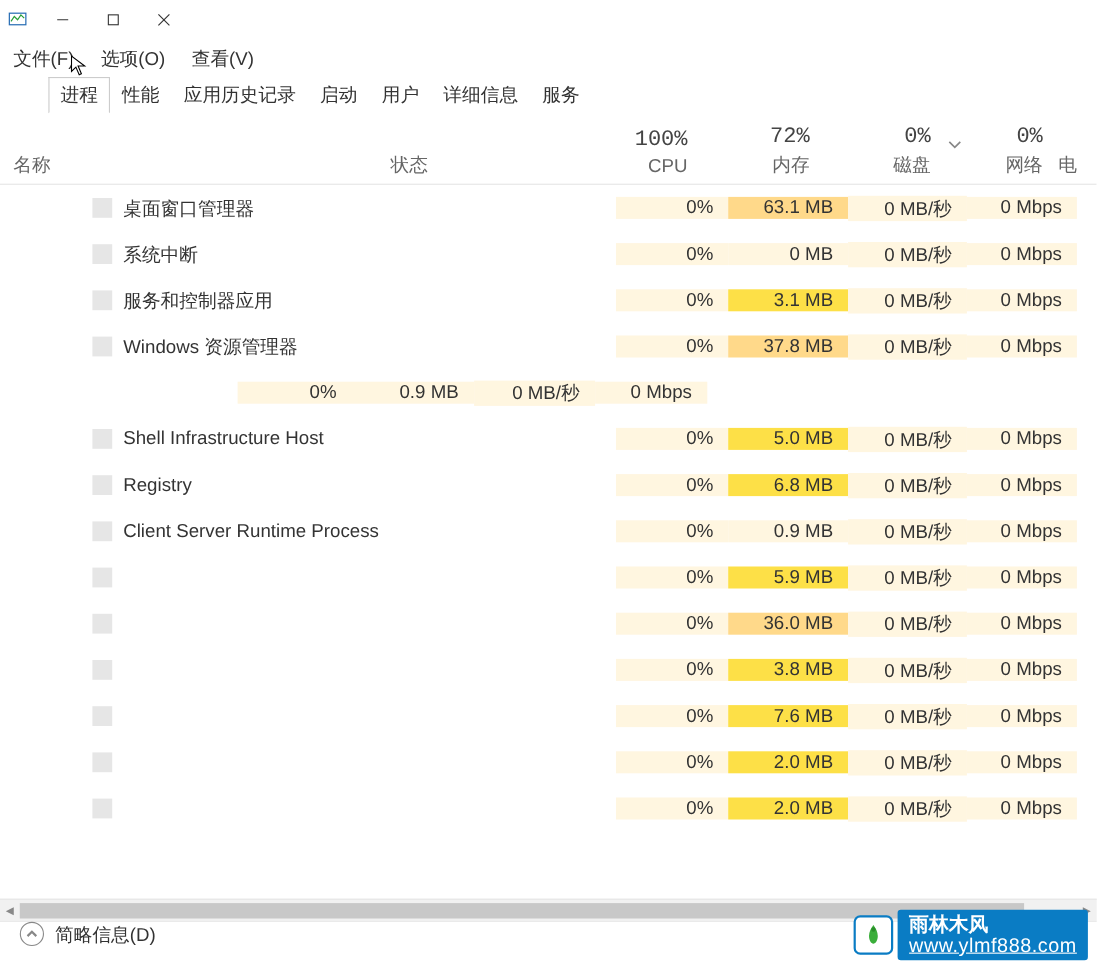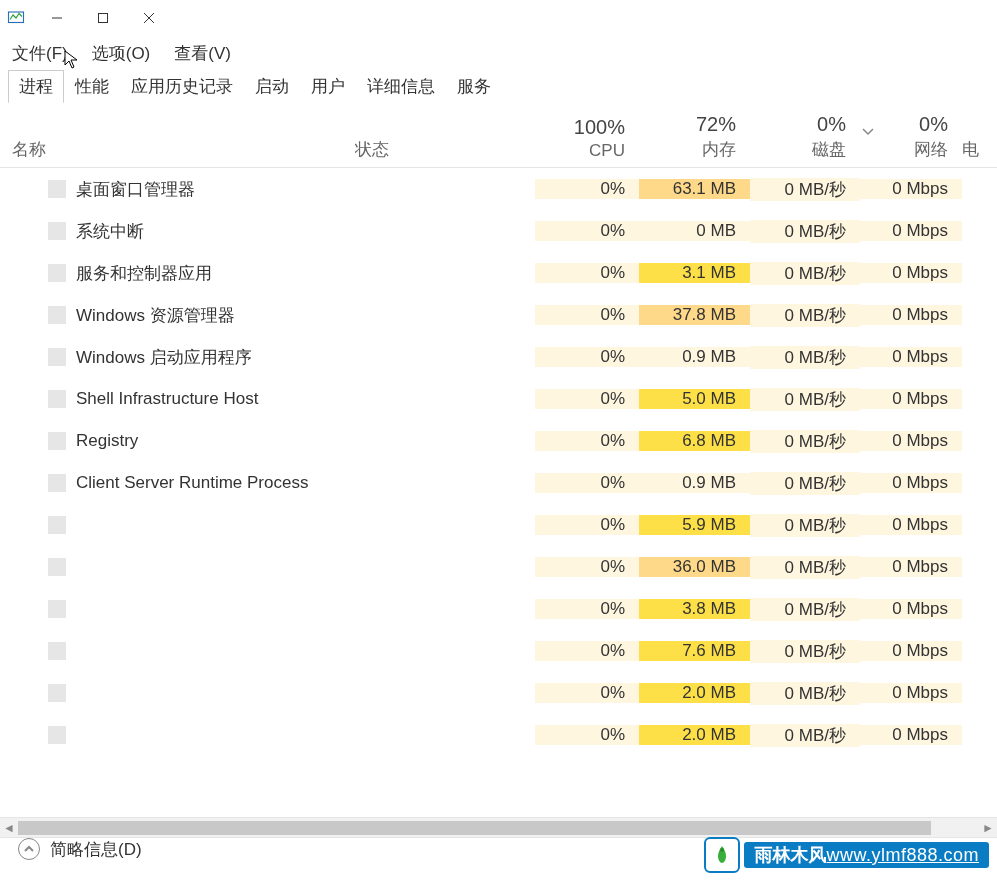--- a/index.html
+++ b/index.html
@@ -14,59 +14,59 @@
 .win-controls .ctrl svg { width: 12px; height: 12px; }
 
 .menubar { height: 34px; display: flex; align-items: center; padding-left: 4px; font-size: 17px; color: #333; position: relative; }
 .menubar .menu-item { padding: 4px 12px; }
 .menubar .menu-item.first { padding-left: 8px; }
 .cursor { position: absolute; left: 64px; top: 14px; }
 .cursor svg { width: 16px; height: 20px; }
 
 .tabs { height: 34px; display: flex; align-items: center; padding-left: 8px; font-size: 17px; color: #333; border-bottom: 1px solid transparent; }
 .tabs .tab { padding: 4px 10px; border: 1px solid transparent; }
-.tabs .tab.active { border: 1px solid #ccc; border-bottom: 1px solid #fff; background: #fff; }
+.tabs .tab.active { border: 1px solid #ccc; border-bottom: 1px solid #fff; background: #fff; margin-left: 36px; }
 
 .table-wrap { height: calc(100% - 36px - 34px - 34px - 20px - 50px); overflow: hidden; }
 .header-row { display: flex; height: 64px; border-bottom: 1px solid #e5e5e5; font-size: 17px; color: #666; align-items: flex-end; padding-bottom: 6px; }
 .col { position: relative; }
 .col.name { width: 355px; padding-left: 12px; display: flex; align-items: flex-end; }
 .col.status { width: 180px; text-align: left; display: flex; align-items: flex-end; }
 .col.cpu { width: 104px; text-align: right; padding-right: 14px; }
 .col.mem { width: 111px; text-align: right; padding-right: 14px; }
 .col.disk { width: 110px; text-align: right; padding-right: 14px; }
 .col.net { width: 102px; text-align: right; padding-right: 14px; }
 .col.extra { width: 18px; }
-.header-row .col .pct { color: #444; font-size: 20px; display: block; margin-bottom: 2px; }
+.header-row .col .pct { color: #444; font-size: 20px; display: block; margin-bottom: 2px; font-family: Liberation Mono, monospace; }
 .header-row .col .lbl { color: #666; }
 .chevron-dn { position: absolute; right: -15px; top: 10px; }
 .chevron-dn svg { width: 14px; height: 14px; stroke: #888; fill: none; stroke-width: 1.5; }
 
-.rows { overflow-y: auto; height: calc(100% - 64px); }
+.rows { overflow-y: auto; height: calc(100% - 64px); padding-left: 36px; }
 .row { display: flex; height: 42px; align-items: center; font-size: 17px; color: #333; }
 .row .col.name { display: flex; align-items: center; gap: 10px; padding-left: 48px; }
 .row .proc-icon { width: 18px; height: 18px; background: #e6e6e6; flex-shrink: 0; }
 .row .col.cpu, .row .col.mem, .row .col.disk, .row .col.net { color: #333; }
 .cell-heat-low { background: #fff6e0; }
 .cell-heat-med { background: #fde047; }
 .cell-heat-high { background: #ffd98a; }
 
 .hscroll { height: 20px; background: #f1f1f1; display: flex; align-items: center; border-top: 1px solid #e5e5e5; }
 .hscroll .arrow { width: 18px; height: 18px; display: flex; align-items: center; justify-content: center; color: #888; font-size: 12px; }
 .hscroll .track { flex: 1; height: 18px; position: relative; }
 .hscroll .thumb { position: absolute; left: 0; top: 2px; width: 95%; height: 14px; background: #c8c8c8; }
 
 .footer { height: 50px; display: flex; align-items: flex-start; padding-left: 18px; border-top: 1px solid #e5e5e5; font-size: 17px; color: #333; gap: 10px; }
 .footer .circ { width: 22px; height: 22px; border: 1.5px solid #888; border-radius: 50%; display: flex; align-items: center; justify-content: center; }
 .footer .circ svg { width: 10px; height: 10px; stroke: #888; fill: none; stroke-width: 2; }
 
 .watermark { position: absolute; right: 8px; bottom: 14px; display: flex; align-items: center; gap: 4px; }
 .watermark .logo-box { width: 36px; height: 36px; border: 2px solid #0a7cc4; border-radius: 6px; background: #fff; display: flex; align-items: center; justify-content: center; }
 .watermark .logo-box svg { width: 24px; height: 24px; }
-.watermark .wm-text { background: #0a7cc4; color: #fff; font-weight: bold; font-size: 18px; padding: 4px 10px; border-radius: 3px; display: flex; line-height: 1.05; }
+.watermark .wm-text { background: #0a7cc4; color: #fff; font-weight: bold; font-size: 18px; padding: 4px 10px; border-radius: 3px; display: flex; flex-direction: column; line-height: 1.05; }
 .watermark .wm-sub { font-size: 18px; font-weight: normal; letter-spacing: 0.5px; text-decoration: underline; }
 </style>
 </head>
 <body>
 
 <div class="titlebar">
   <span class="app-icon">
     <svg viewBox="0 0 24 24">
         <rect x="2" y="4" width="20" height="14" fill="none" stroke="#2a6fb5" stroke-width="1.5"></rect>
         <polyline points="4,14 8,8 12,12 16,6 20,10" fill="none" stroke="#2aa03a" stroke-width="1.5"></polyline>
@@ -174,24 +174,20 @@
           <span>Windows 资源管理器</span>
         </div>
         <div class="col status"></div>
         <div class="col cpu cell-heat-low">0%</div>
         <div class="col mem cell-heat-high">37.8 MB</div>
         <div class="col disk cell-heat-low">0 MB/秒</div>
         <div class="col net cell-heat-low">0 Mbps</div>
         <div class="col extra"></div>
       </div>
       <div class="row">
-        <div class="col name">
-          <span class="proc-icon"></span>
-          <span>Windows 启动应用程序</span>
-        </div>
         <div class="col status"></div>
         <div class="col cpu cell-heat-low">0%</div>
         <div class="col mem cell-heat-low">0.9 MB</div>
         <div class="col disk cell-heat-low">0 MB/秒</div>
         <div class="col net cell-heat-low">0 Mbps</div>
         <div class="col extra"></div>
       </div>
       <div class="row">
         <div class="col name">
           <span class="proc-icon"></span>

